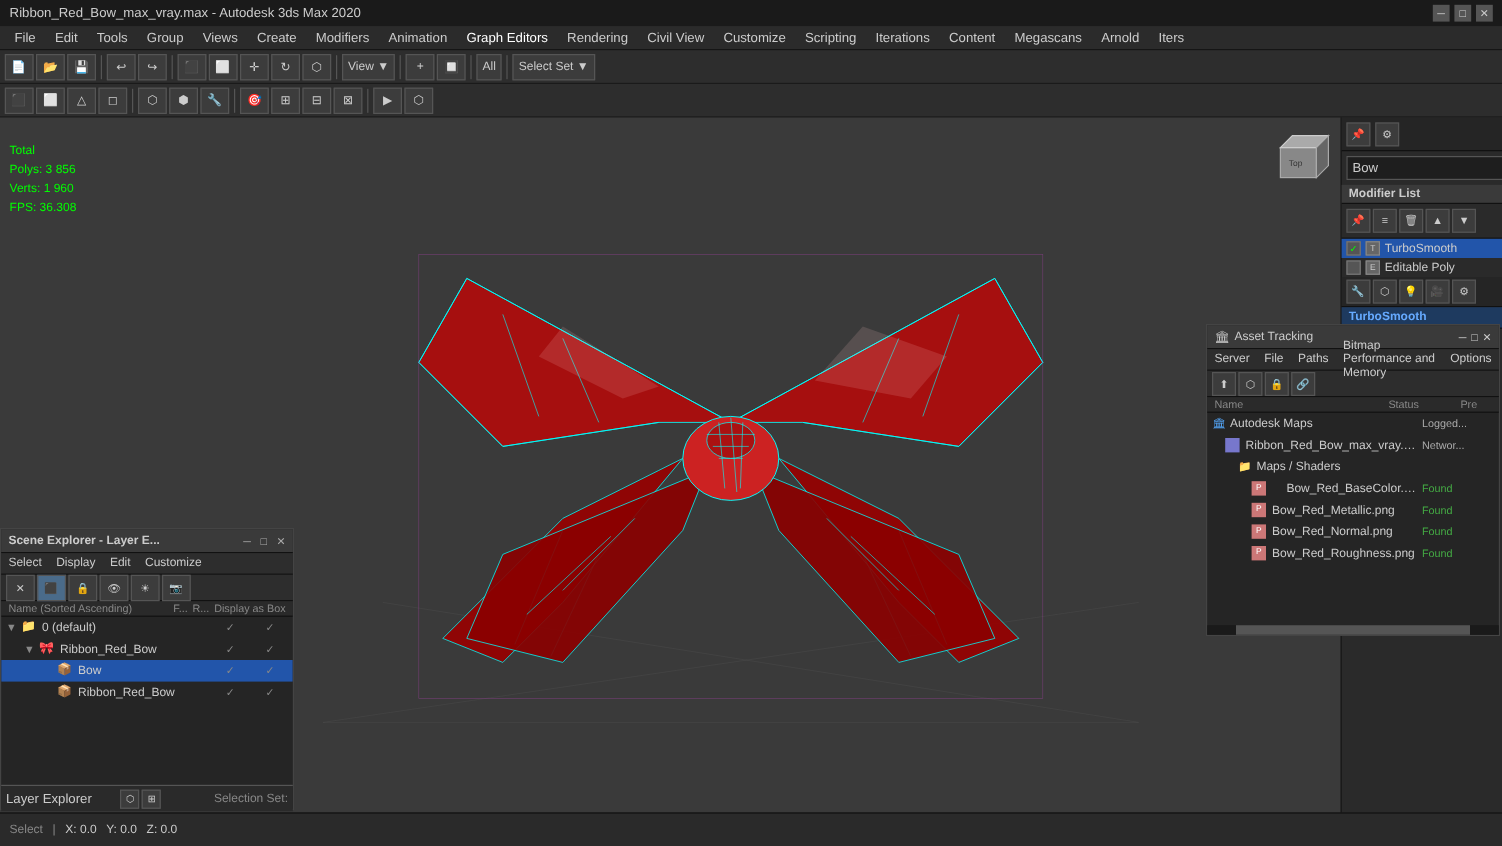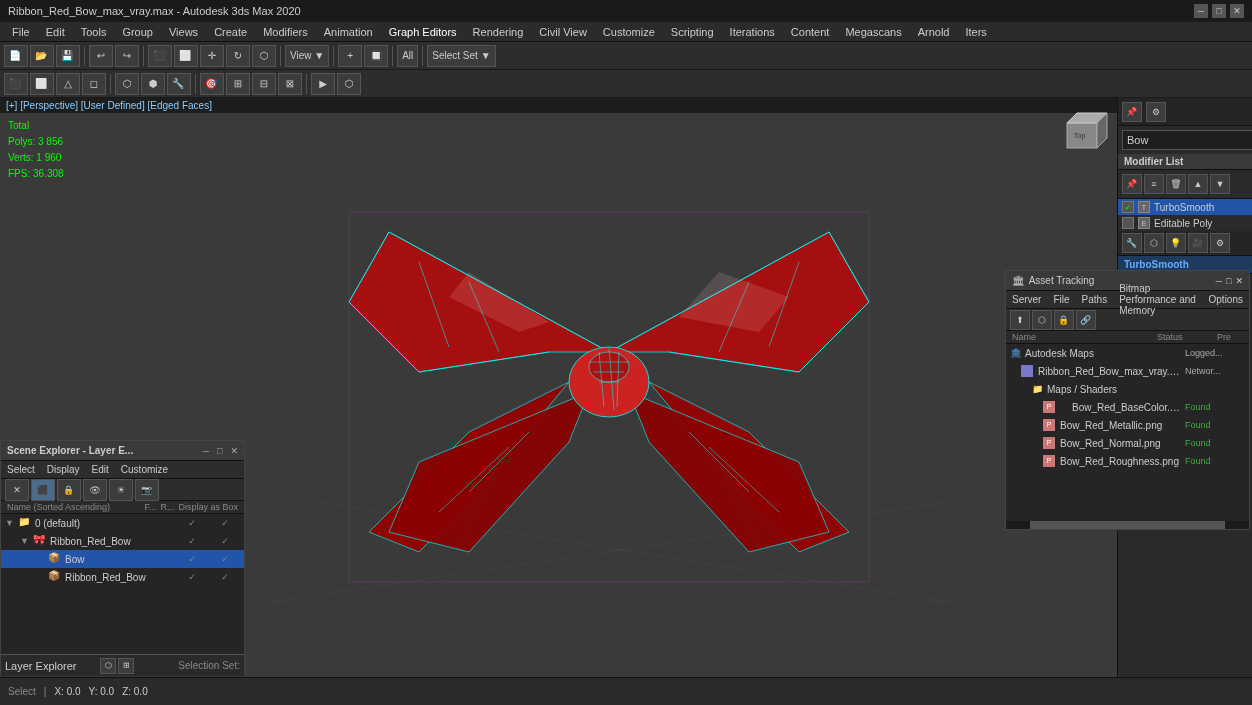--- a/index.html
+++ b/index.html
@@ -181,23 +181,20 @@
   <button class="tb-btn">⊟</button>
   <button class="tb-btn">⊠</button>
   <div class="tb-sep"></div>
   <button class="tb-btn">▶</button>
   <button class="tb-btn">⬡</button>
 </div>
 
 <div id="main">
 
   <div id="viewport">
-    <div id="viewport-header">
-      <span>[+] [Perspective] [User Defined] [Edged Faces]</span>
-    </div>
     <div id="viewport-stats">
       <div>Total</div>
       <div>
         <span>Polys:</span>
         <span>3 856</span>
       </div>
       <div>
         <span>Verts:</span>
         <span>1 960</span>
       </div>

